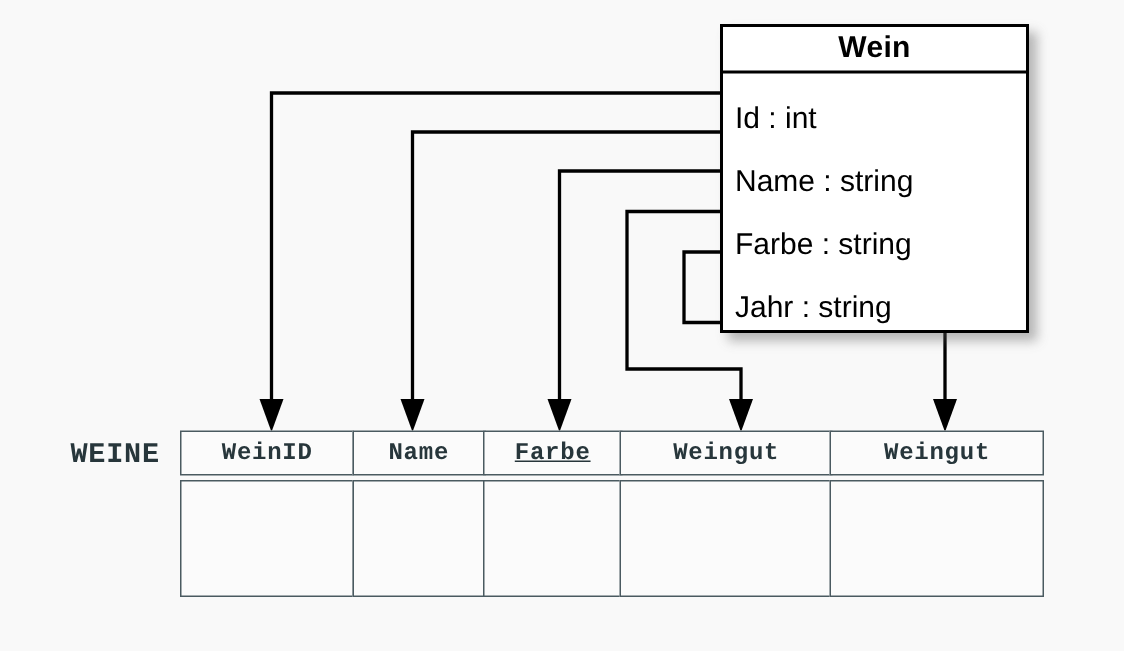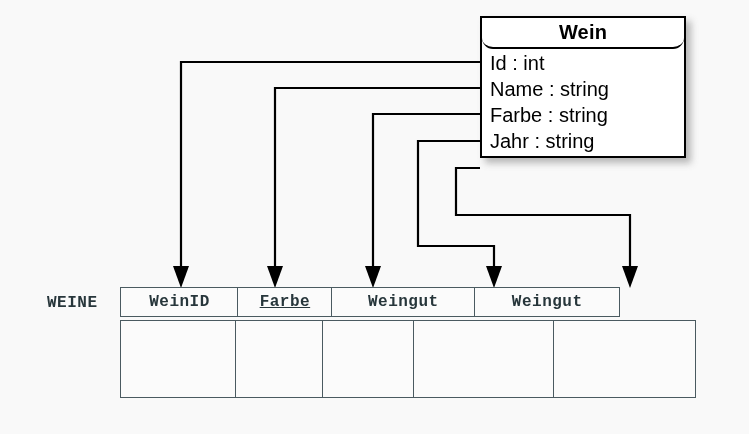--- a/index.html
+++ b/index.html
@@ -57,41 +57,40 @@
   }
   #uml-class-title {
     text-align: center;
     font-weight: bold;
     font-size: 20px;
     line-height: 26px;
     padding: 1px 6px 2px 6px;
     color: #000000;
     border-bottom: 2.2px solid #000000;
     letter-spacing: 0.2px;
-    border-radius: 11px;
   }
   .uml-attr-list {
     padding: 1px 0 2px 0;
   }
   .uml-attr {
     font-size: 20px;
     line-height: 26px;
-    padding: 0 6px 0 8px;
+    padding: 16px 6px 0 8px;
     color: #000000;
     white-space: nowrap;
   }
 
   
   #table-label {
     position: absolute;
     left: 47px;
     top: 292px;
     font-family: "Liberation Mono", "DejaVu Sans Mono", monospace;
     font-weight: bold;
-    font-size: 16px;
+    font-size: 19px;
     line-height: 22px;
     color: #27363b;
     letter-spacing: 0.5px;
   }
   #rel-table {
     position: absolute;
     left: 120px;
     top: 287px;
     width: 576px;
   }
@@ -174,20 +173,21 @@
       <div class="uml-attr">Farbe : string</div>
       <div class="uml-attr">Jahr : string</div>
     </div>
   </div>
 
   <div id="table-label">WEINE</div>
 
   <div id="rel-table">
     <div class="rel-row rel-head-row">
       <div class="rel-cell col-0">WeinID</div>
+      <div class="rel-cell col-1">Name</div>
       <div class="rel-cell col-2">Farbe</div>
       <div class="rel-cell col-3">Weingut</div>
       <div class="rel-cell col-4">Weingut</div>
     </div>
     <div class="rel-row rel-body-row">
       <div class="rel-cell col-0"></div>
       <div class="rel-cell col-1"></div>
       <div class="rel-cell col-2"></div>
       <div class="rel-cell col-3"></div>
       <div class="rel-cell col-4"></div>

